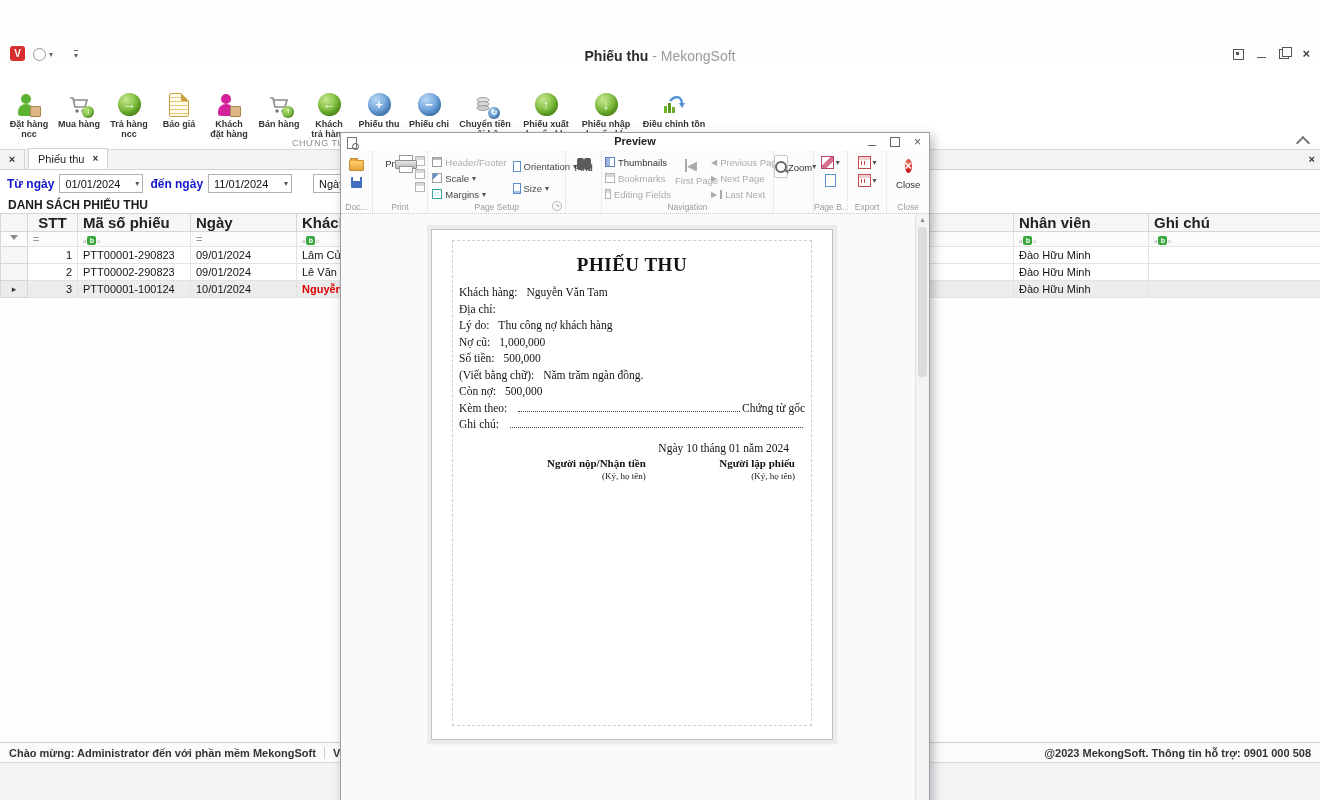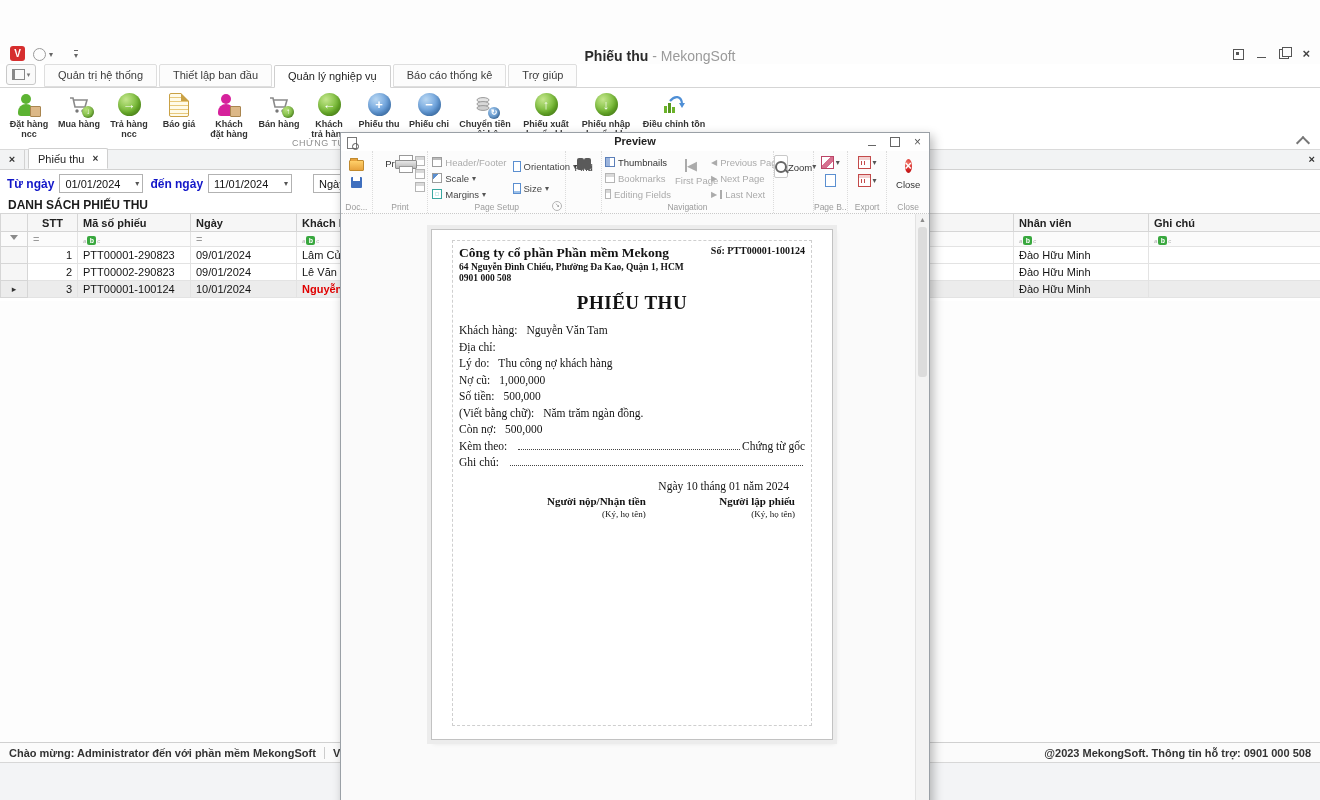--- a/index.html
+++ b/index.html
@@ -61,21 +61,21 @@
   .filters{position:absolute;left:0;top:171px;right:0;height:25px;background:#fff;display:flex;align-items:center;padding-left:7px;font-size:12px;box-sizing:border-box;}
   .flabel{color:#1216c8;font-weight:bold;margin-right:5px;}
   .dateinput{width:84px;height:19px;border:1px solid #b2b2b2;background:#fff;display:flex;align-items:center;font-size:11px;color:#111;padding:0 3px 0 5px;box-sizing:border-box;margin-right:7px;}
   .dateinput .val{flex:1;}
   .dd{font-size:8px;color:#555;}
   .combo{width:92px;height:19px;border:1px solid #b2b2b2;background:#fff;display:flex;align-items:center;font-size:11px;color:#111;padding:0 5px;box-sizing:border-box;margin-left:14px;}
   .listtitle{position:absolute;left:8px;top:198px;font-size:12px;font-weight:bold;color:#1c1c1c;}
 
   
   .grid{position:absolute;left:0;top:213px;width:1320px;border-collapse:collapse;table-layout:fixed;}
-  .grid th{height:17px;background:#f6f6f6;border:1px solid #d6d6d6;font-size:11px;font-weight:bold;color:#222;text-align:left;padding:0 5px;overflow:hidden;white-space:nowrap;}
+  .grid th{height:17px;background:#f6f6f6;border:1px solid #d6d6d6;font-size:15px;font-weight:bold;color:#222;text-align:left;padding:0 5px;overflow:hidden;white-space:nowrap;}
   .grid td{height:16px;border:1px solid #e3e3e3;font-size:11px;color:#141414;padding:0 5px;background:#fff;overflow:hidden;white-space:nowrap;}
   .grid td.ind{background:#f6f6f6;border-color:#d6d6d6;text-align:center;font-size:9px;color:#333;padding:0;}
   .grid tr.frow td{height:14px;background:#fbfbfb;color:#999;}
   .grid td.num{text-align:right;}
   .grid tr.sel td{background:#ececec;}
   .grid td.hl{background:#ffff00;color:#e00000;font-weight:bold;}
   .funnel{display:inline-block;width:0;height:0;border:4px solid transparent;border-top:5px solid #8a8a8a;margin-top:2px;}
   .abc{display:inline-flex;align-items:center;gap:1px;font-size:6px;color:#b0b0b0;}
   .abc b{display:inline-block;width:9px;height:9px;background:#39a83f;border-radius:2px;color:#fff;font-size:7px;line-height:9px;text-align:center;font-weight:bold;}
   .gridvoid{position:absolute;left:0;top:301px;right:0;height:441px;background:#fdfdfd;}
@@ -178,31 +178,20 @@
       <div class="qat-dd2">▾</div>
       <div class="title-text"><b>Phiếu thu</b><span> - MekongSoft</span></div>
       <div class="winctrl">
         <span class="ic-full"></span>
         <span class="ic-min"></span>
         <span class="ic-rest"></span>
         <span class="ic-x">×</span>
       </div>
     </div>
 
-    <div class="ribbontabs">
-      <div class="appbtn">
-          <span class="pane"></span>
-          <span class="dd">▾</span>
-        </div>
-      <div class="rtab">Quản trị hệ thống</div>
-      <div class="rtab">Thiết lập ban đầu</div>
-      <div class="rtab active">Quản lý nghiệp vụ</div>
-      <div class="rtab">Báo cáo thống kê</div>
-      <div class="rtab">Trợ giúp</div>
-    </div>
 
     <div class="ribbonbody">
       <div class="tool">
         <span class="ticon">
             <span class="person">
               <span class="head" style="background:#5cb332"></span>
               <span class="body" style="background:#5cb332"></span>
               <span class="bag"></span>
             </span>
           </span>
@@ -587,28 +576,20 @@
           <div style="font-size:9.5px;color:#333;margin-top:2px;">Close</div>
         </div>
         <span class="glabel">Close</span>
       </div>
     </div>
 
     <div class="pv-canvas">
       <div class="page">
         <div class="mrect"></div>
         <div class="doc">
-          <div class="doc-head">
-            <div class="doc-co">
-              <div class="co">Công ty cổ phần Phần mềm Mekong</div>
-              <div class="ad">64 Nguyễn Đình Chiểu, Phường Đa Kao, Quận 1, HCM</div>
-              <div class="ph">0901 000 508</div>
-            </div>
-            <div class="doc-no">Số: PTT00001-100124</div>
-          </div>
           <div class="doc-title">PHIẾU THU</div>
           <div class="frowd">
               <span class="lb">Khách hàng:</span>
               <span>Nguyễn Văn Tam</span>
             </div>
           <div class="frowd">
               <span class="lb">Địa chỉ:</span>
               <span></span>
             </div>
           <div class="frowd">

